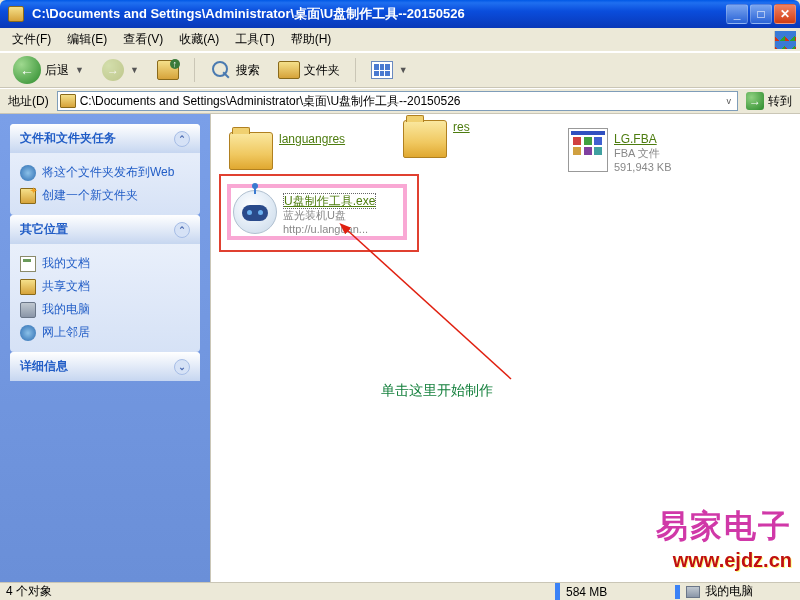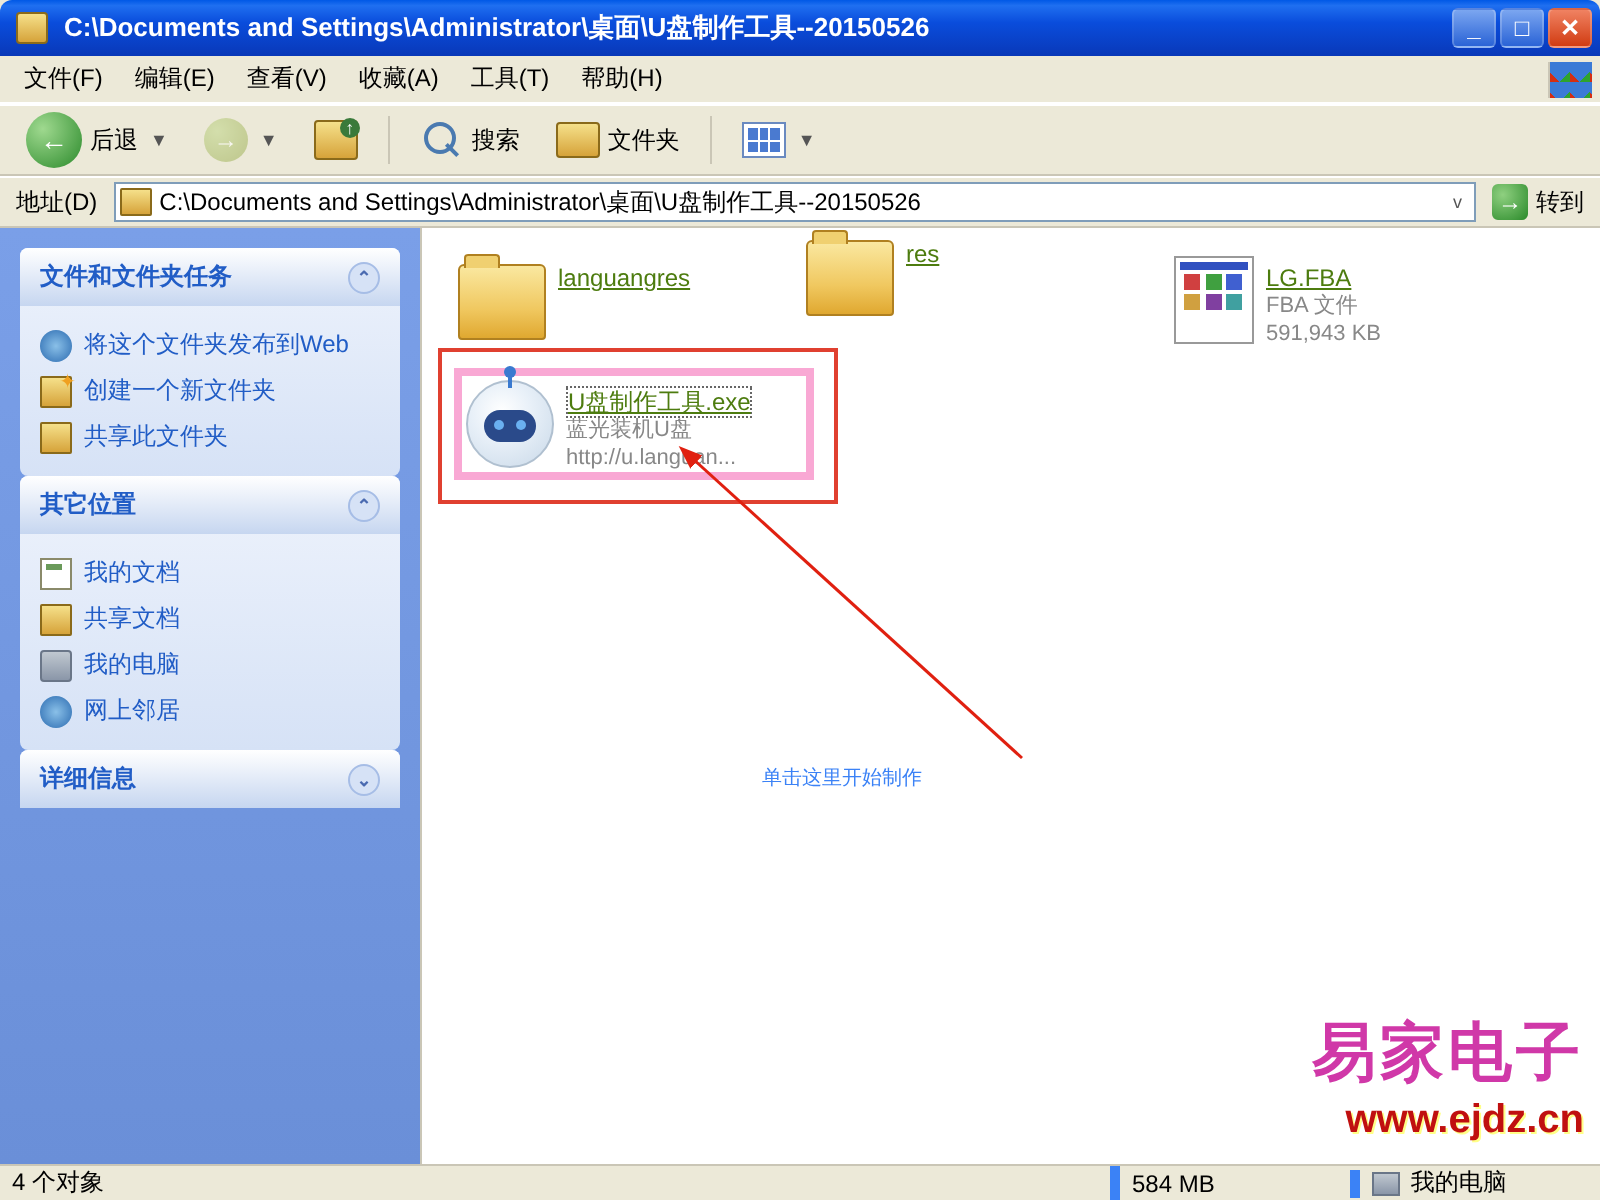--- a/index.html
+++ b/index.html
@@ -77,21 +77,21 @@
 .exe-icon .antenna::before { content: ""; position: absolute; top: 5px; left: 2px; width: 2px; height: 6px; background: #3a7ad0; }
 .exe-icon .face { position: absolute; top: 14px; left: 8px; right: 8px; height: 16px; border-radius: 8px; background: #2a4a8a; }
 .exe-icon .face::before, .exe-icon .face::after { content: ""; position: absolute; width: 5px; height: 5px; border-radius: 50%; background: #6ab0f0; top: 5px; }
 .exe-icon .face::before { left: 5px; }
 .exe-icon .face::after { right: 5px; }
 .tile-text { padding-top: 4px; line-height: 14px; }
 .tile-text .l1 { color: #4d7c0f; text-decoration: underline; }
 .tile-text .l2, .tile-text .l3 { color: #888; font-size: 11px; }
 .tile.selected .tile-text .l1 { border: 1px dotted #666; display: inline; }
 
-.annotation { position: absolute; color: #3b82f6; font-size: 10px; }
+.annotation { position: absolute; color: #15803d; font-size: 14px; }
 
 .statusbar { height: 18px; background: #ece9d8; border-top: 1px solid #cac6b6; display: flex; align-items: center; font-size: 11px; }
 .statusbar .cell { padding: 0 6px; border-right: 5px solid #3b82f6; }
 .statusbar .cell:first-child { flex: 1; }
 .sb-icon { width: 14px; height: 12px; display: inline-block; vertical-align: middle; background: linear-gradient(#c0c8d0,#8a96a8); border: 1px solid #6a7688; margin-right: 2px; }
 
 .watermark { position: absolute; bottom: 28px; right: 8px; text-align: right; pointer-events: none; }
 .watermark .wm1 { font-family: "KaiTi","STKaiti",serif; font-size: 32px; font-weight: bold; color: #d038a8; text-shadow: 1px 1px 0 #fff; letter-spacing: 2px; }
 .watermark .wm2 { font-family: Arial; font-size: 20px; font-weight: bold; color: #c01010; text-shadow: 1px 1px 0 #ff8; }
 </style>
@@ -177,24 +177,20 @@
       </div>
       <div class="panel-body">
         <div class="task-link">
           <div class="licon ic-publish"></div>
           <span>将这个文件夹发布到Web</span>
         </div>
         <div class="task-link">
           <div class="licon ic-newfolder"></div>
           <span>创建一个新文件夹</span>
         </div>
-        <div class="task-link">
-          <div class="licon ic-share"></div>
-          <span>共享此文件夹</span>
-        </div>
       </div>
     </div>
 
     <div class="panel">
       <div class="panel-hdr">
         <span>其它位置</span>
         <span class="chev">⌃</span>
       </div>
       <div class="panel-body">
         <div class="task-link">
@@ -232,21 +228,21 @@
       </div>
     </div>
 
     <div class="tile" style="top:0; left:190px;">
       <div class="folder-lg"></div>
       <div class="tile-text">
         <div class="l1">res</div>
       </div>
     </div>
 
-    <div class="tile" style="top:12px; left:374px;">
+    <div class="tile" style="top:12px; left:355px;">
       <div class="file-lg">
         <div class="topbar"></div>
         <div class="inner-icons">
             <div style="background:#d04040"></div>
             <div style="background:#40a040"></div>
             <div style="background:#4060d0"></div>
             <div style="background:#d0a040"></div>
             <div style="background:#8040a0"></div>
             <div style="background:#40a0a0"></div>
           </div>

